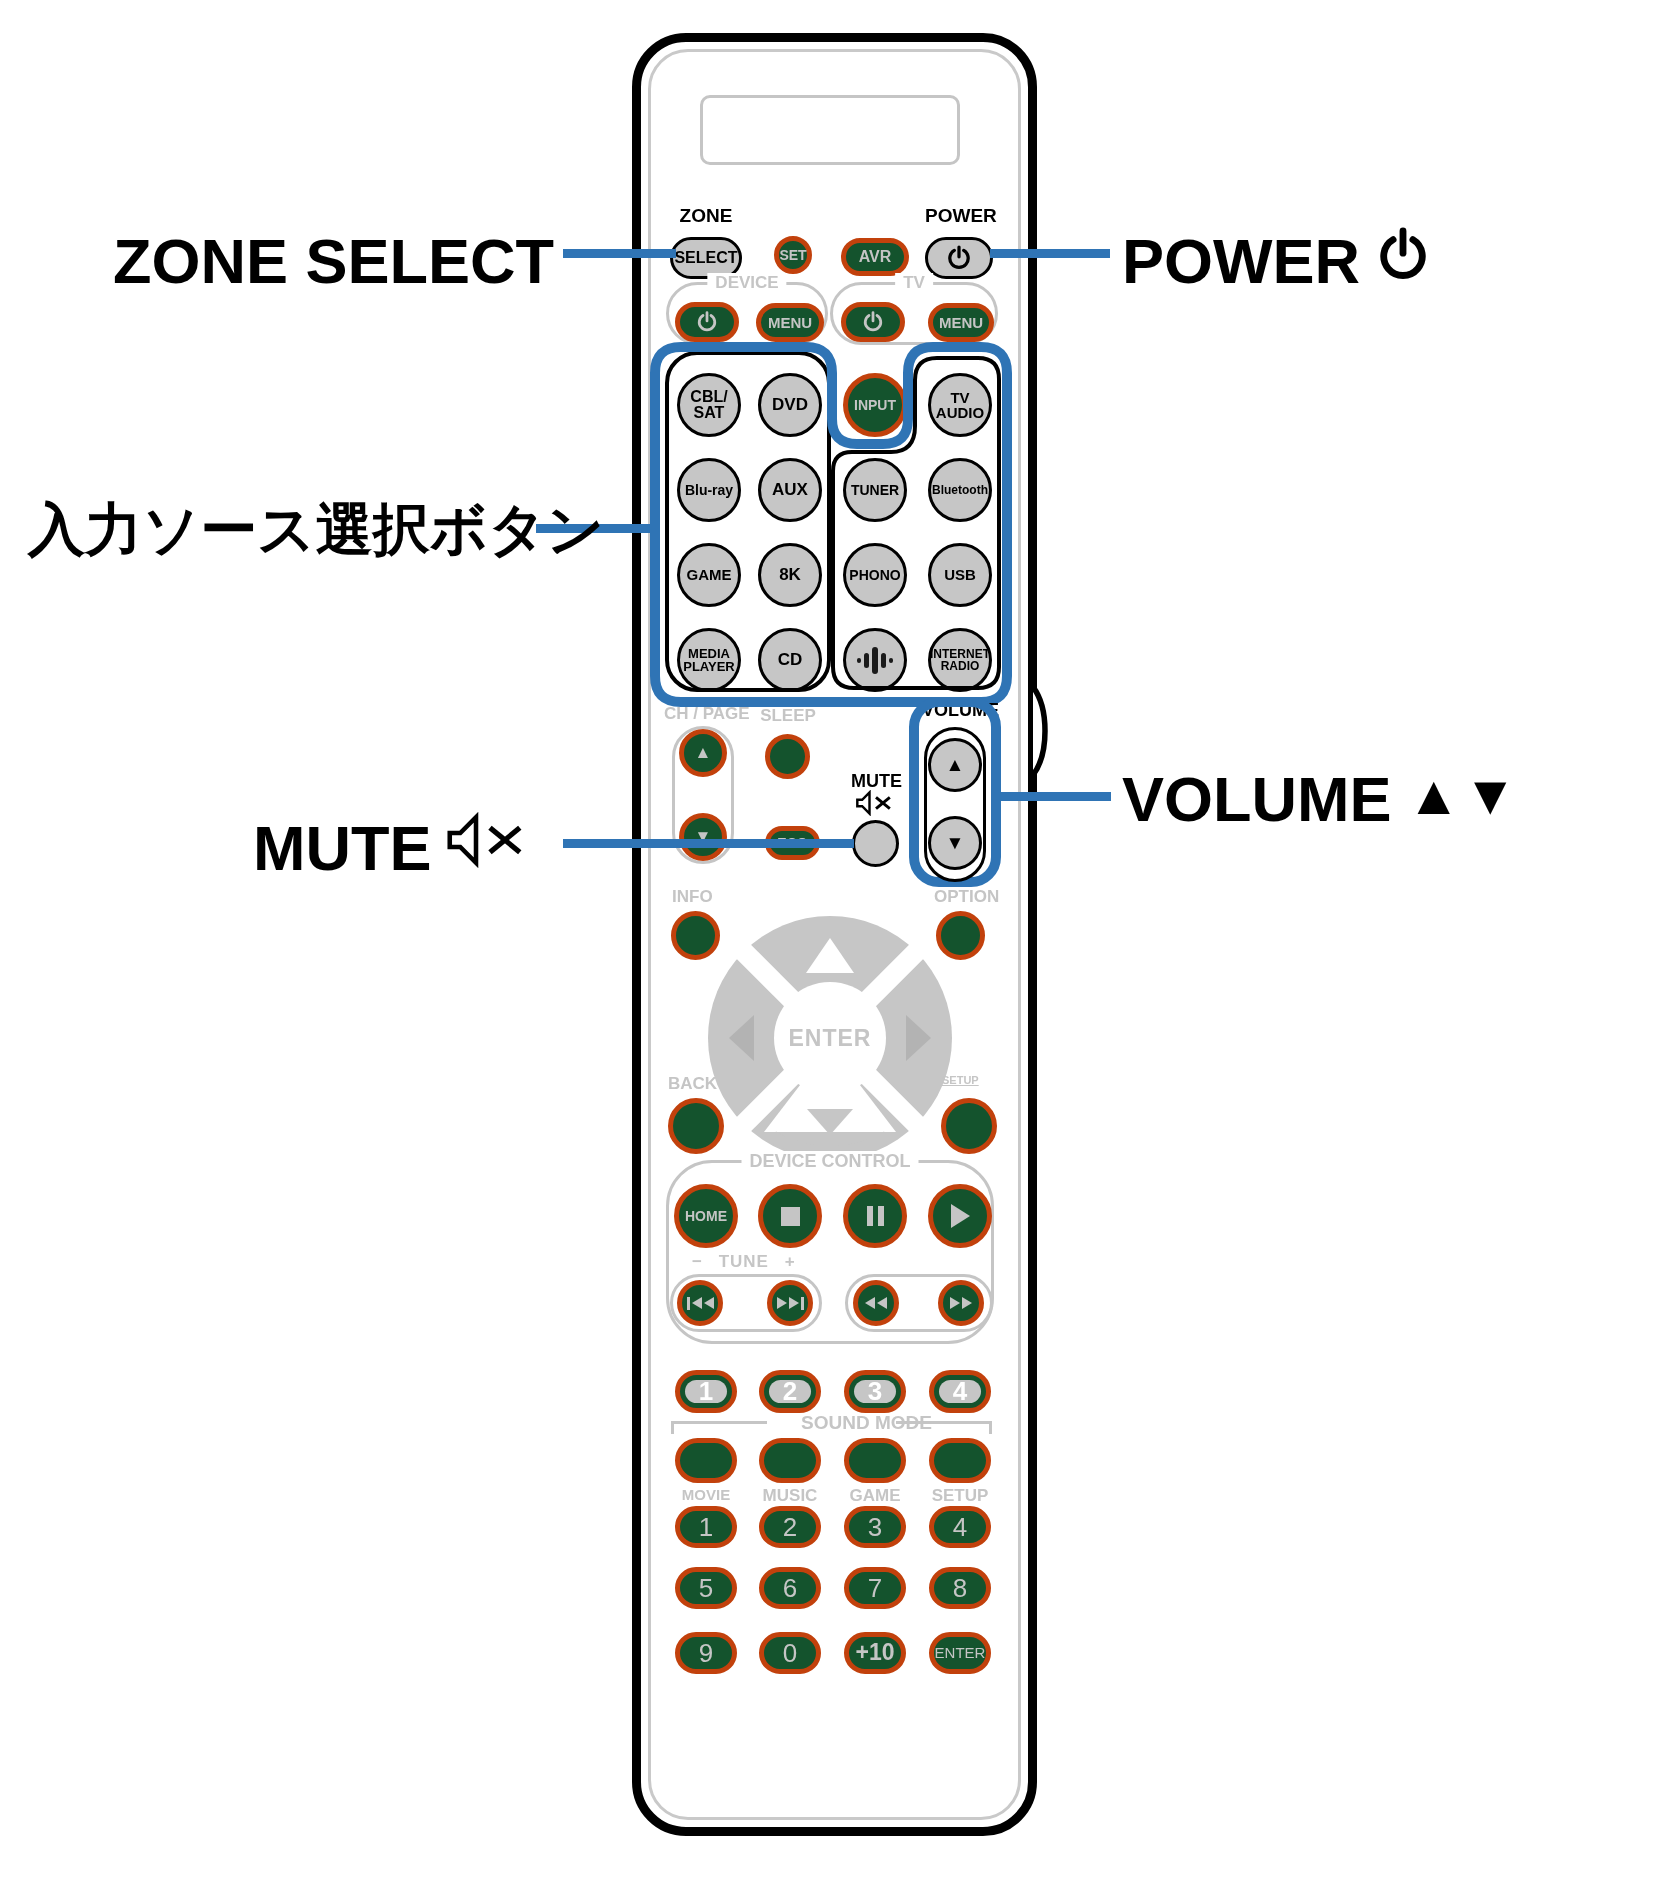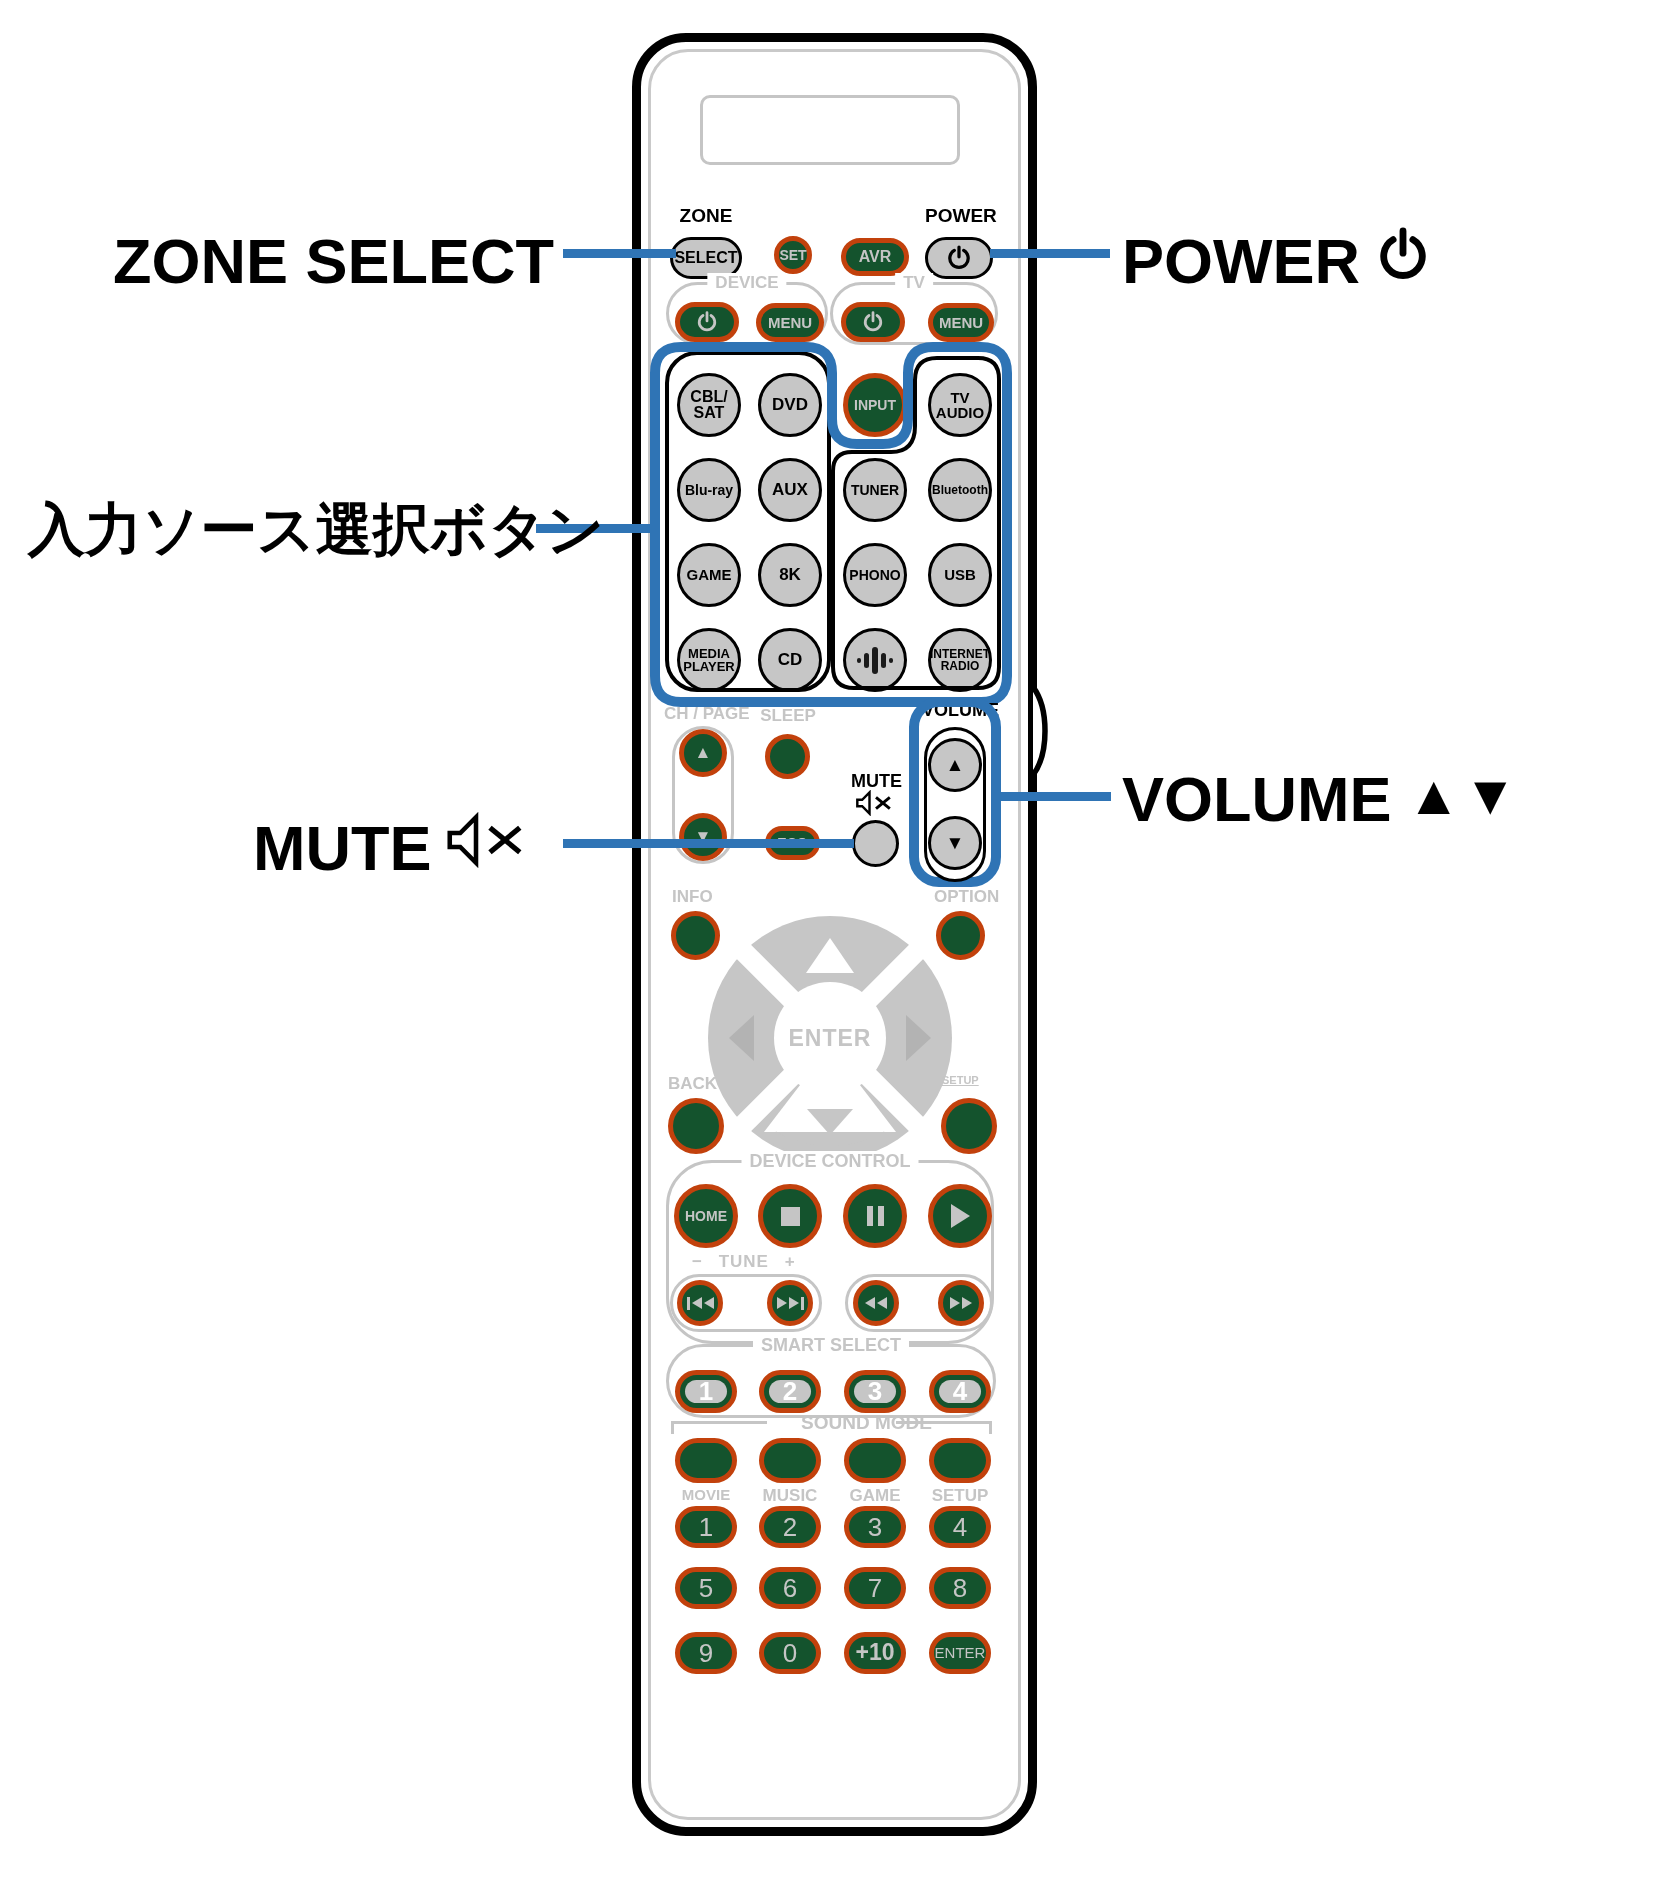--- a/index.html
+++ b/index.html
@@ -204,23 +204,20 @@
   <div class="cbtn circle inact" style="left:767px;top:1280px;width:46px;height:46px;">
     <span class="skipg"><span class="tri-r"></span><span class="tri-r"></span><span class="sbar"></span></span>
   </div>
   <div class="cbtn circle inact" style="left:853px;top:1280px;width:46px;height:46px;">
     <span class="skipg"><span class="tri-l"></span><span class="tri-l"></span></span>
   </div>
   <div class="cbtn circle inact" style="left:938px;top:1280px;width:46px;height:46px;">
     <span class="skipg"><span class="tri-r"></span><span class="tri-r"></span></span>
   </div>
 
-  <div class="group-box" style="left:666px;top:1344px;width:330px;height:74px;border-radius:37px;">
-    <span class="group-label" style="font-size:18px;">SMART SELECT</span>
-  </div>
   <div class="cbtn pill inact" style="left:675px;top:1370px;width:62px;height:43px;">
     <span class="cbtn pill" style="left:5px;top:5px;right:5px;bottom:5px;background:#c6c6c6;color:#fff;font-size:26px;">1</span>
   </div>
   <div class="cbtn pill inact" style="left:759px;top:1370px;width:62px;height:43px;">
     <span class="cbtn pill" style="left:5px;top:5px;right:5px;bottom:5px;background:#c6c6c6;color:#fff;font-size:26px;">2</span>
   </div>
   <div class="cbtn pill inact" style="left:844px;top:1370px;width:62px;height:43px;">
     <span class="cbtn pill" style="left:5px;top:5px;right:5px;bottom:5px;background:#c6c6c6;color:#fff;font-size:26px;">3</span>
   </div>
   <div class="cbtn pill inact" style="left:929px;top:1370px;width:62px;height:43px;">

